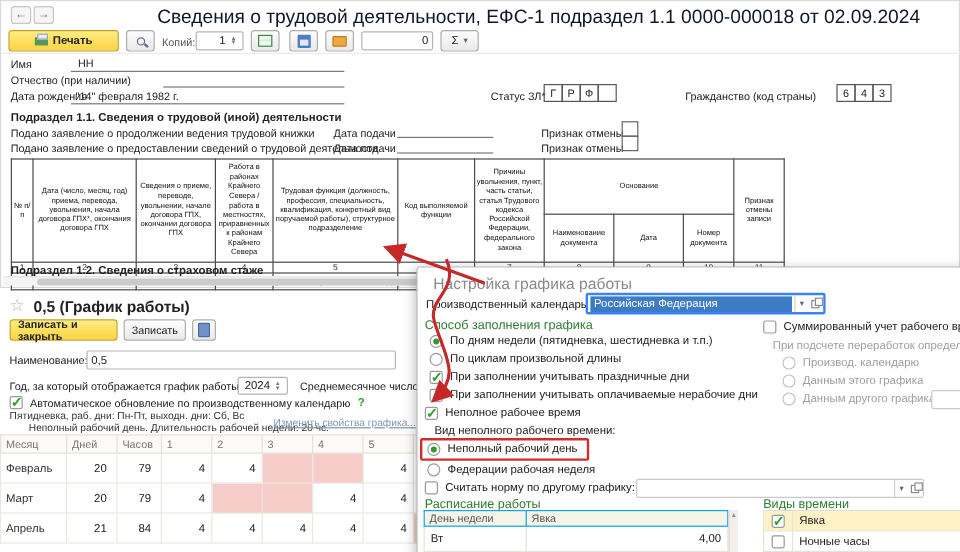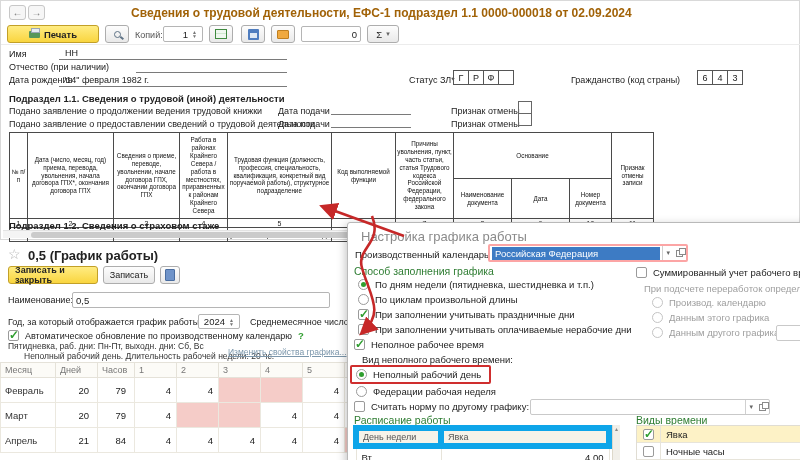--- a/index.html
+++ b/index.html
@@ -53,21 +53,21 @@
   .ic-mail { display:inline-block; width:12px; height:9px; background:#f0a93f; border:1px solid #c07f1f; border-radius:1px; flex:none; }
   .ic-calc { display:inline-block; width:10px; height:12px; background:#ececec; border:1px solid #979797; position:relative; flex:none; }
   .ic-calc::before { content:""; position:absolute; left:1px; top:1px; right:1px; height:3px; background:#9fb3c4; }
   .ic-note { display:inline-block; width:10px; height:12px; background:#6f93c9; border:1px solid #4a6da0; border-radius:1px; flex:none; }
   .star { color:#b4b4b4; font-size:14px; }
 
   
   .report { left:0; top:0; width:800px; height:240px; background:#fff; border:1px solid #d9d9d9; }
   .navbtn { width:17px; height:15px; font-size:10px; color:#777; display:inline-flex;
             align-items:center; justify-content:center; border:1px solid #c7c7c7; border-radius:3px; background:#f6f6f6; }
-  .rtitle { font-size:12px; font-weight:bold; color:#a16207; white-space:nowrap; }
+  .rtitle { font-size:16px; font-weight:normal; color:#0f172a; white-space:nowrap; }
   .lab { font-size:9px; color:#222; white-space:nowrap; }
   .big-table { border-collapse:collapse; table-layout:fixed; width:644px; }
   .big-table th, .big-table td { border:1px solid #4a4a4a; overflow:hidden; }
   .big-table th { font-size:6.3px; font-weight:normal; line-height:1.25; text-align:center; padding:1px; color:#111; }
   .big-table td { font-size:7.5px; text-align:center; height:12px; padding:0 1px; white-space:nowrap; }
   .big-table td.l { text-align:left; padding-left:2px; }
   .nrow td { font-size:7px; height:9px; }
   .code-flag { display:inline-block; border:2px solid #d32f2f; border-radius:2px; padding:0 3px; margin-left:2px; }
   .hscroll { height:8px; background:#f4f4f4; border-top:1px solid #e3e3e3; }
   .hthumb { height:6px; background:#cbcbcb; border-radius:3px; }
@@ -87,27 +87,27 @@
   .c-hol { background:#fdf0ef !important; }
   .c-wkd { background:#f5ccc8 !important; }
   .m-sel { background:#f5d77d !important; }
   .dh-sel { background:#fbeec2 !important; }
 
   
   .dialog { left:347px; top:222px; width:462px; height:260px; background:#fff;
             border:1px solid #b9b9b9; border-radius:3px; box-shadow:-2px 2px 9px rgba(0,0,0,.22); z-index:5; }
   .dtitle { font-size:13px; color:#8a8a8a; }
   .combo { display:flex; align-items:center; background:#fff; border:1px solid #c9c9c9; border-radius:2px; height:16px; }
-  .combo.focus { border:2px solid #fca5a5; height:18px; }
+  .combo.focus { border:2px solid #3b82f6; height:18px; }
   .sel-txt { background:#3d7bc4; color:#fff; font-size:9.5px; padding:1px 3px; margin:0 2px; }
   .red-frame { display:inline-flex; align-items:center; gap:6px; border:2px solid #cf2e2e;
                border-radius:2px; padding:2px 8px 2px 4px; }
   .wtable { border-collapse:collapse; table-layout:fixed; }
   .wtable th { font-size:9px; font-weight:normal; color:#555; text-align:left; background:#f6f3e9;
-               border:6px solid #0ea5e9; padding:1px 4px; height:13px; }
+               border:1px solid #0ea5e9; padding:1px 4px; height:13px; }
   .wtable td { font-size:9.5px; border:1px solid #e7e4da; height:21px; padding:0 5px; background:#fff; }
   .wtable td.val { text-align:right; }
   .row-hl { background:#fbe9a6 !important; }
   .types { border:1px solid #e0ddd3; }
   .types .trow { display:flex; align-items:center; height:17px; border-bottom:1px solid #e7e4da; background:#fff; }
   .types .trow.hl { background:#fdf2c6; }
   .types .cbcell { width:24px; display:flex; justify-content:center; border-right:1px solid #e7e4da; align-self:stretch; align-items:center; }
   .types .tlab { font-size:9.5px; padding-left:5px; white-space:nowrap; }
   .vscroll { width:8px; background:#f1efe9; border-left:1px solid #ddd8ca; align-self:stretch;
              display:flex; justify-content:center; font-size:6px; color:#888; }

